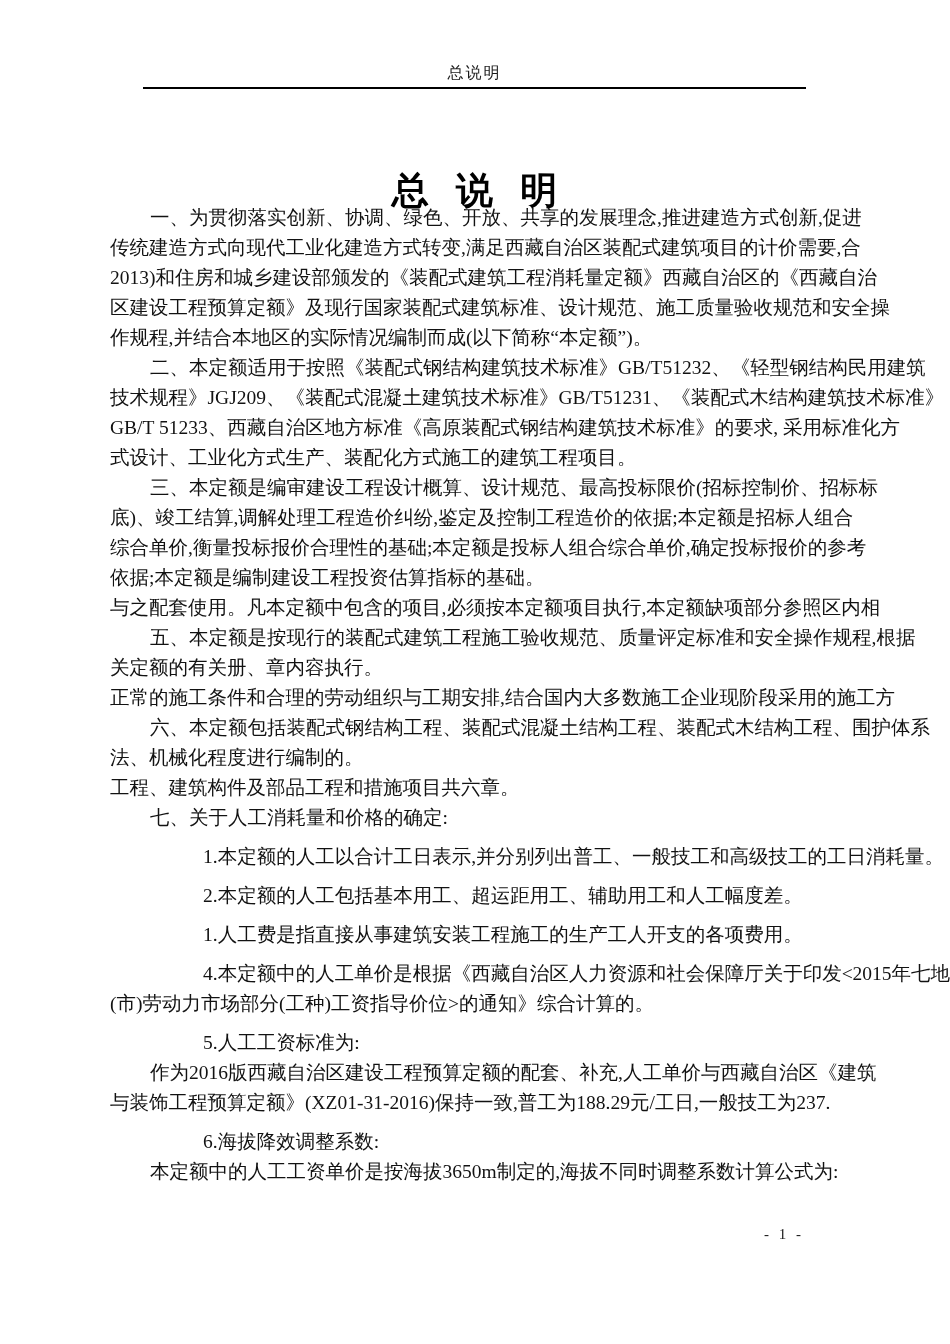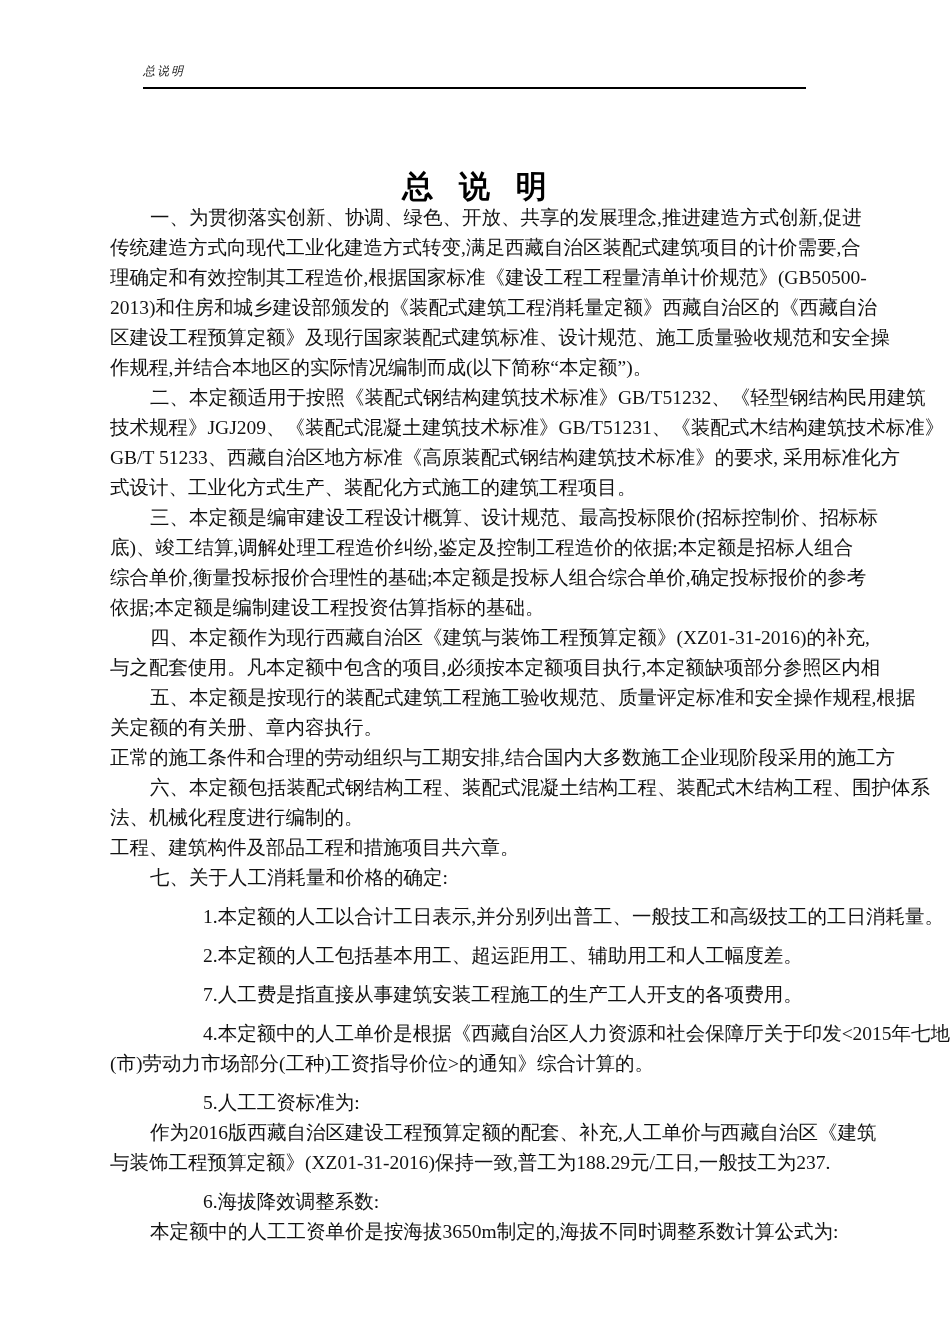--- a/index.html
+++ b/index.html
@@ -14,42 +14,41 @@
     background: #ffffff;
     color: #121212;
     font-family: "Liberation Serif", "DejaVu Serif", serif;
     overflow: hidden;
   }
   .running-header {
     position: absolute;
     top: 63px;
     left: 143px;
     width: 663px;
-    text-align: left;
-    font-size: 12px;
+    text-align: center;
+    font-size: 16px;
     letter-spacing: 2px;
     color: #1a1a1a;
-    font-style: italic;
   }
   .header-rule {
     position: absolute;
     top: 87px;
     left: 143px;
     width: 663px;
     height: 2px;
     background: #000000;
   }
   .doc-title {
     position: absolute;
     top: 166px;
     left: 0;
     width: 100%;
     margin: 0;
     text-align: center;
-    font-size: 31px;
+    font-size: 37px;
     font-weight: bold;
     word-spacing: 16px;
     letter-spacing: 1px;
     color: #000000;
   }
   .doc-body {
     position: absolute;
     top: 203px;
     left: 110px;
     width: 740px;
@@ -80,44 +79,42 @@
 
   <div class="running-header">总说明</div>
 
   <div class="header-rule"></div>
 
   <h1 class="doc-title">总 说 明</h1>
 
   <div class="doc-body" id="doc-body">
       <div class="line indent-para">一、为贯彻落实创新、协调、绿色、开放、共享的发展理念,推进建造方式创新,促进</div>
       <div class="line indent-none">传统建造方式向现代工业化建造方式转变,满足西藏自治区装配式建筑项目的计价需要,合</div>
-      <div class="line indent-none">理确定和有效控制其工程造价,根据国家标准《建设工程工程量清单计价规范》(GB50500-</div>
       <div class="line indent-none">2013)和住房和城乡建设部颁发的《装配式建筑工程消耗量定额》西藏自治区的《西藏自治</div>
       <div class="line indent-none">区建设工程预算定额》及现行国家装配式建筑标准、设计规范、施工质量验收规范和安全操</div>
       <div class="line indent-none">作规程,并结合本地区的实际情况编制而成(以下简称“本定额”)。</div>
       <div class="line indent-para">二、本定额适用于按照《装配式钢结构建筑技术标准》GB/T51232、《轻型钢结构民用建筑</div>
       <div class="line indent-none">技术规程》JGJ209、《装配式混凝土建筑技术标准》GB/T51231、《装配式木结构建筑技术标准》</div>
       <div class="line indent-none">GB/T 51233、西藏自治区地方标准《高原装配式钢结构建筑技术标准》的要求, 采用标准化方</div>
       <div class="line indent-none">式设计、工业化方式生产、装配化方式施工的建筑工程项目。</div>
       <div class="line indent-para">三、本定额是编审建设工程设计概算、设计规范、最高投标限价(招标控制价、招标标</div>
       <div class="line indent-none">底)、竣工结算,调解处理工程造价纠纷,鉴定及控制工程造价的依据;本定额是招标人组合</div>
       <div class="line indent-none">综合单价,衡量投标报价合理性的基础;本定额是投标人组合综合单价,确定投标报价的参考</div>
       <div class="line indent-none">依据;本定额是编制建设工程投资估算指标的基础。</div>
-      <div class="line indent-para">四、本定额作为现行西藏自治区《建筑与装饰工程预算定额》(XZ01-31-2016)的补充,</div>
       <div class="line indent-none">与之配套使用。凡本定额中包含的项目,必须按本定额项目执行,本定额缺项部分参照区内相</div>
       <div class="line indent-para">五、本定额是按现行的装配式建筑工程施工验收规范、质量评定标准和安全操作规程,根据</div>
       <div class="line indent-none">关定额的有关册、章内容执行。</div>
       <div class="line indent-none">正常的施工条件和合理的劳动组织与工期安排,结合国内大多数施工企业现阶段采用的施工方</div>
       <div class="line indent-para">六、本定额包括装配式钢结构工程、装配式混凝土结构工程、装配式木结构工程、围护体系</div>
       <div class="line indent-none">法、机械化程度进行编制的。</div>
       <div class="line indent-none">工程、建筑构件及部品工程和措施项目共六章。</div>
       <div class="line indent-para">七、关于人工消耗量和价格的确定:</div>
       <div class="line indent-sub">1.本定额的人工以合计工日表示,并分别列出普工、一般技工和高级技工的工日消耗量。</div>
       <div class="line indent-sub">2.本定额的人工包括基本用工、超运距用工、辅助用工和人工幅度差。</div>
-      <div class="line indent-sub">7.人工费是指直接从事建筑安装工程施工的生产工人开支的各项费用。</div>
+      <div class="line indent-sub">1.人工费是指直接从事建筑安装工程施工的生产工人开支的各项费用。</div>
       <div class="line indent-sub">4.本定额中的人工单价是根据《西藏自治区人力资源和社会保障厅关于印发&lt;2015年七地</div>
       <div class="line indent-none">(市)劳动力市场部分(工种)工资指导价位&gt;的通知》综合计算的。</div>
       <div class="line indent-sub">5.人工工资标准为:</div>
       <div class="line indent-para">作为2016版西藏自治区建设工程预算定额的配套、补充,人工单价与西藏自治区《建筑</div>
       <div class="line indent-none">与装饰工程预算定额》(XZ01-31-2016)保持一致,普工为188.29元/工日,一般技工为237.</div>
       <div class="line indent-sub">6.海拔降效调整系数:</div>
       <div class="line indent-para">本定额中的人工工资单价是按海拔3650m制定的,海拔不同时调整系数计算公式为:</div>
     </div>
 
   <div class="page-footer">- 1 -</div>

